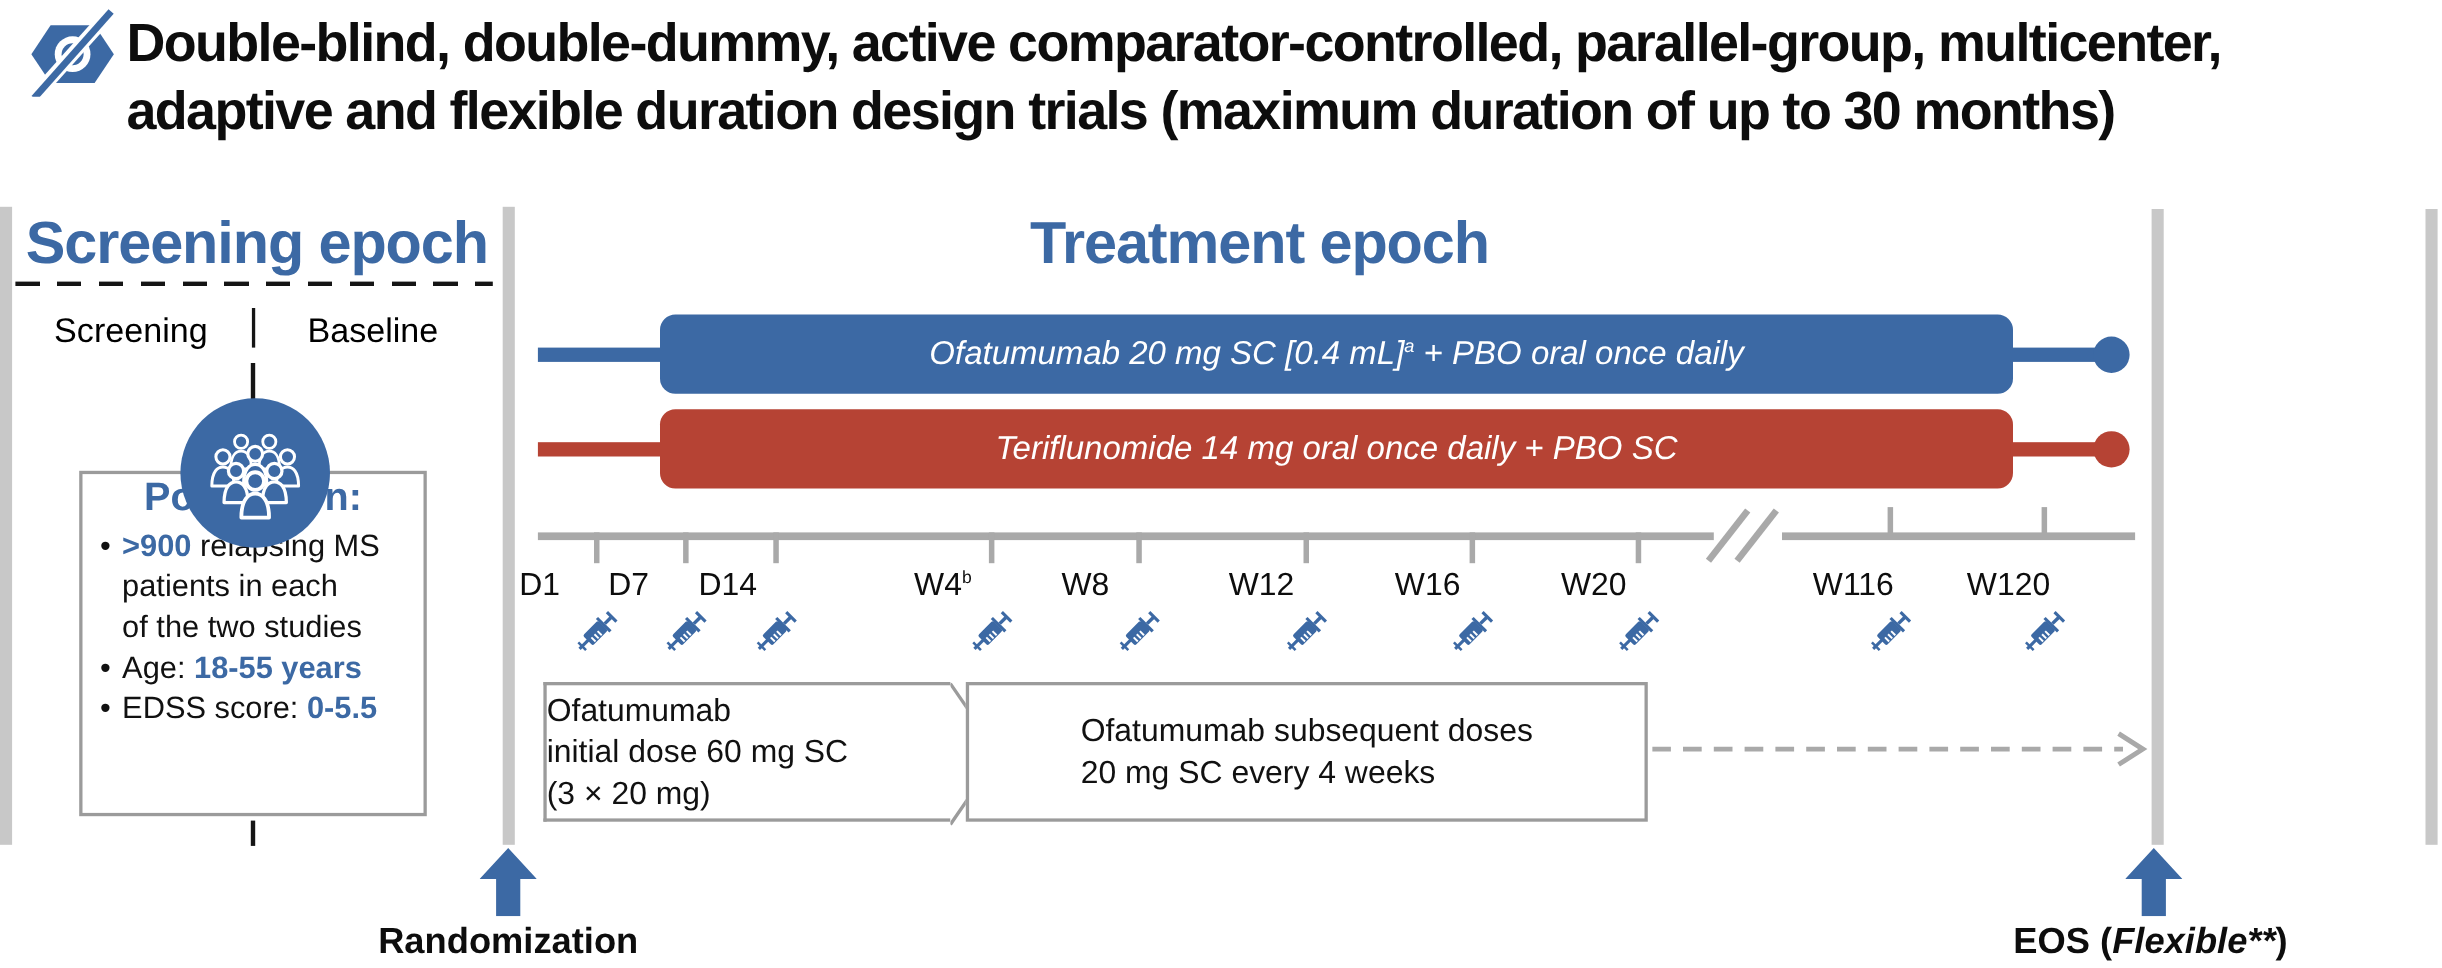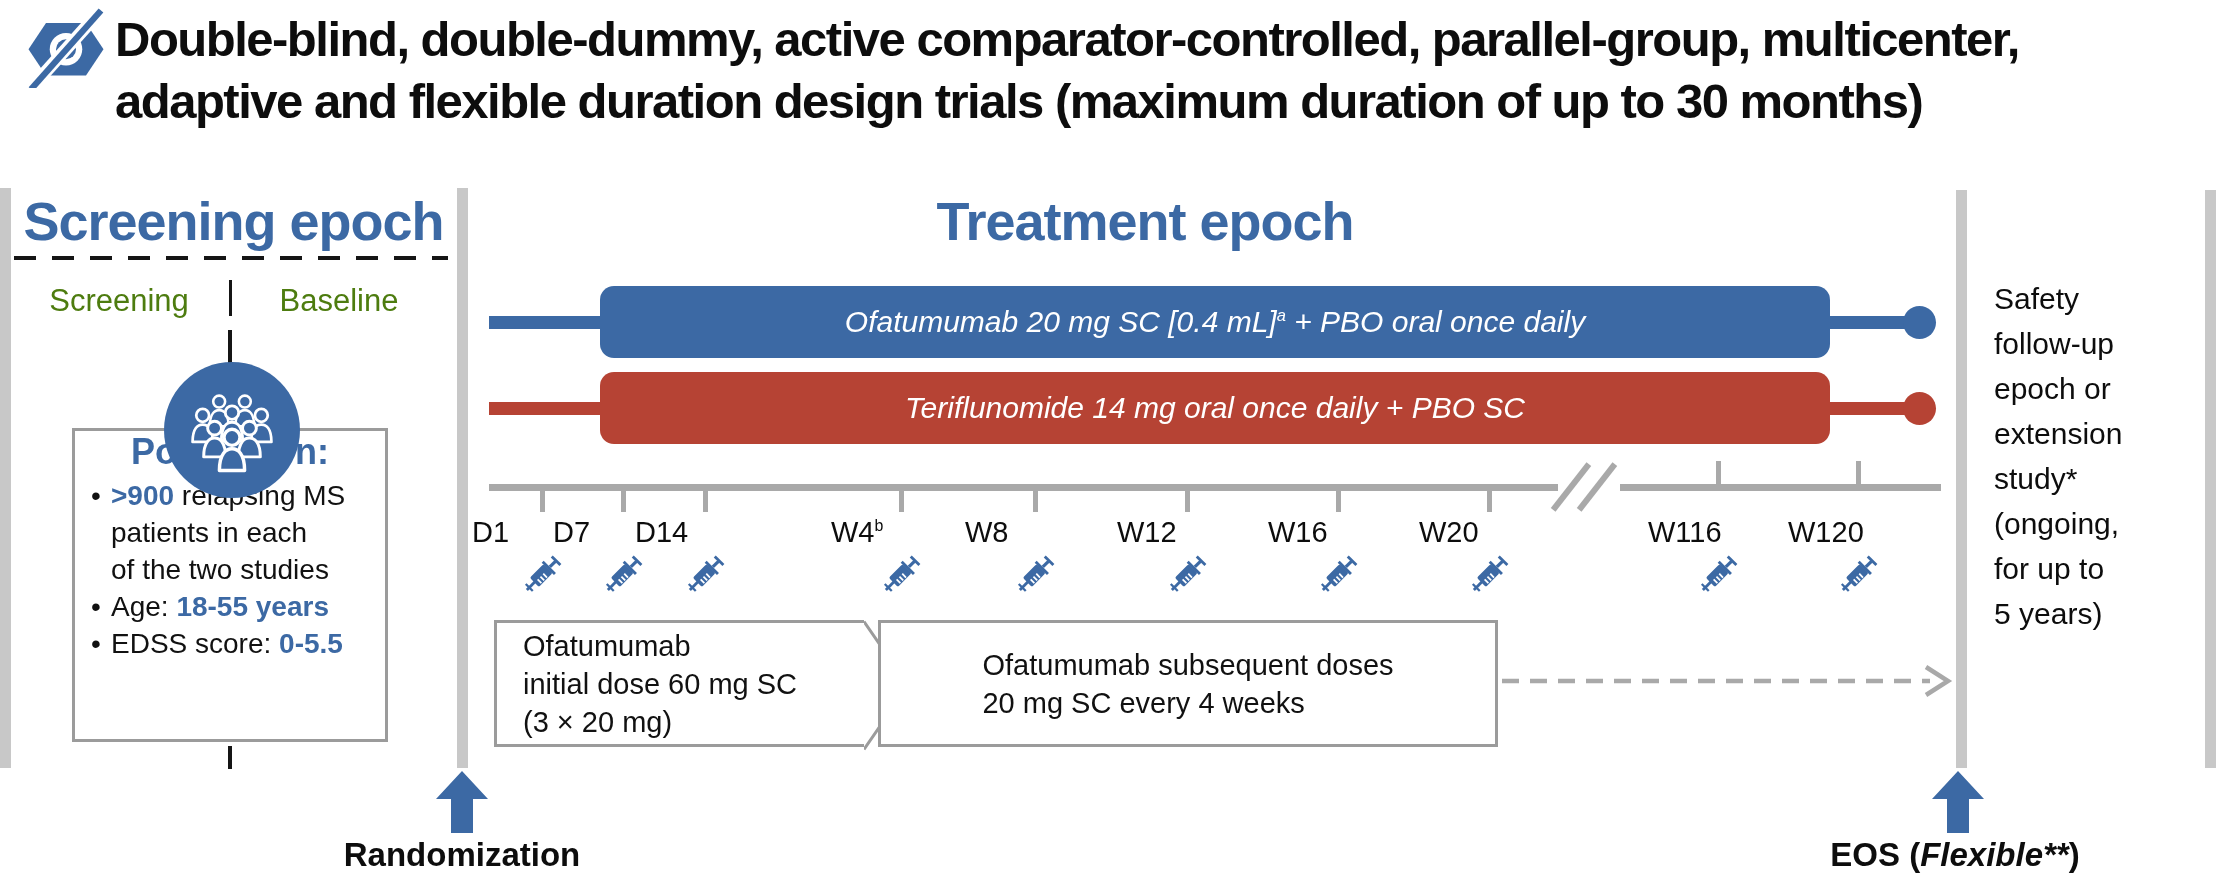--- a/index.html
+++ b/index.html
@@ -21,21 +21,21 @@
   .vbar.b1{left:0px;    top:188px; height:580px;}
   .vbar.b2{left:457px;  top:188px; height:580px;}
   .vbar.b3{left:1956px; top:190px; height:578px;}
   .vbar.b4{left:2205px; top:190px; height:578px;}
 
   
   .scr-heading{position:absolute; left:10px; top:190px; width:447px; text-align:center;
     font-size:54px; font-weight:bold; letter-spacing:-1px; color:var(--blue);}
   .scr-dash{position:absolute; left:14px; top:256px; width:434px; height:4px;
     background:repeating-linear-gradient(90deg,#151515 0 22px,transparent 22px 38px);}
-  .phase-label{position:absolute; top:283px; font-size:31px; color:#4d7c0f;}
+  .phase-label{position:absolute; top:283px; font-size:31px; color:#000000;}
   .phase-left{left:10px; width:218px; text-align:center;}
   .phase-right{left:234px; width:210px; text-align:center;}
   .phase-divider{position:absolute; left:229px; top:280px; width:3px; height:36px; background:#151515;}
   .conn-top{position:absolute; left:228px; top:330px; width:4px; height:34px; background:#151515;}
   .conn-bottom{position:absolute; left:228px; top:746px; width:4px; height:23px; background:#151515;}
 
   .pop-box{position:absolute; left:72px; top:428px; width:316px; height:314px;
     background:#fff; border:3px solid var(--box_border); z-index:1;}
   .pop-circle{position:absolute; left:164px; top:362px; width:136px; height:136px;
     border-radius:50%; background:var(--blue); z-index:2;
@@ -77,21 +77,21 @@
   .tickmark.up{top:-23px; height:24px;}
   .tick-label{position:absolute; top:32px; left:-70px; width:140px; text-align:left;
     font-size:29px; color:#0d0d0d;}
   .syringe{position:absolute; top:68px; left:-23px;}
 
   
   .dose-box{position:absolute; top:620px; height:127px; background:#fff;
     border:3px solid var(--box_border); font-size:29px; line-height:38px;
     display:flex; align-items:center;}
   .dose-box .pre{white-space:pre-line;}
-  .box-initial{left:494px; width:370px; border-right:none; padding-left:26px;}
+  .box-initial{left:494px; width:370px; border-right:none; }
   .box-chevron{position:absolute; left:864px; top:620px;}
   .box-subsequent{left:878px; width:620px; justify-content:center;}
   .dash-arrow{position:absolute; left:1502px; top:660px;}
 
   
   .up-arrow{position:absolute; top:771px;}
   .up-arrow.rand{left:436px;}
   .up-arrow.eos{left:1932px;}
   .foot-label{position:absolute; top:836px; font-size:33px; font-weight:bold; text-align:center; color:#0d0d0d;}
   .foot-label.rand{left:300px; width:324px;}
@@ -350,28 +350,20 @@
   <div class="dose-box box-subsequent">
     <span class="pre">Ofatumumab subsequent doses
 20 mg SC every 4 weeks</span>
   </div>
 
   <svg class="dash-arrow" width="452" height="42" viewBox="0 0 452 42">
     <line x1="0" y1="21" x2="428" y2="21" stroke="var(--gray_line)" stroke-width="4.5" stroke-dasharray="17 11"></line>
     <polyline points="424,7 446,21 424,35" fill="none" stroke="var(--gray_line)" stroke-width="4.5"></polyline>
   </svg>
 
-  <div class="safety">Safety
-follow-up
-epoch or
-extension
-study*
-(ongoing,
-for up to
-5 years)</div>
 
   <svg class="up-arrow rand" width="52" height="62" viewBox="0 0 52 62">
     <polygon class="f-blue" points="26,0 52,28 37,28 37,62 15,62 15,28 0,28"></polygon>
   </svg>
   <div class="foot-label rand">Randomization</div>
 
   <svg class="up-arrow eos" width="52" height="62" viewBox="0 0 52 62">
     <polygon class="f-blue" points="26,0 52,28 37,28 37,62 15,62 15,28 0,28"></polygon>
   </svg>
   <div class="foot-label eos">

